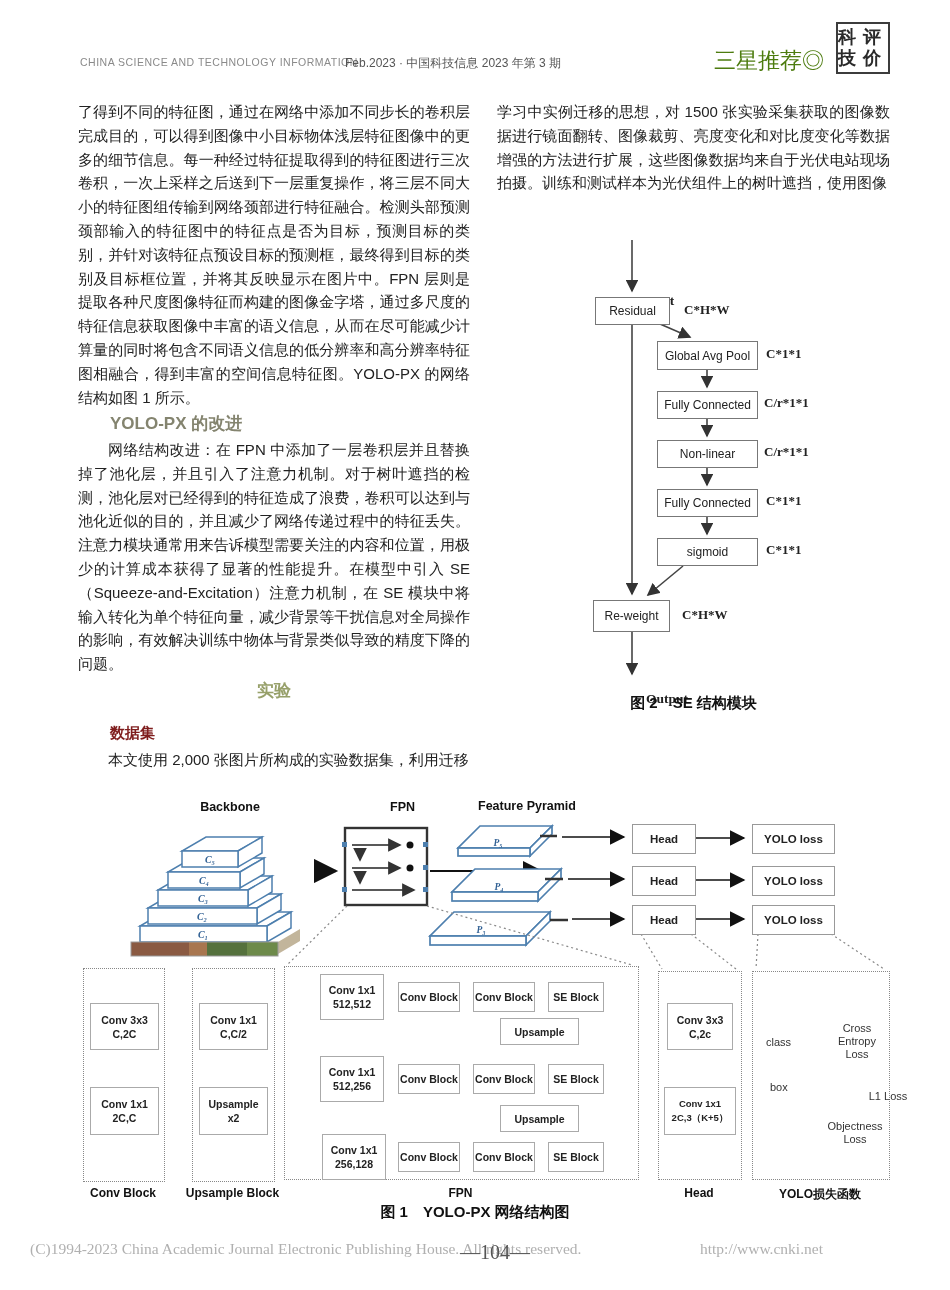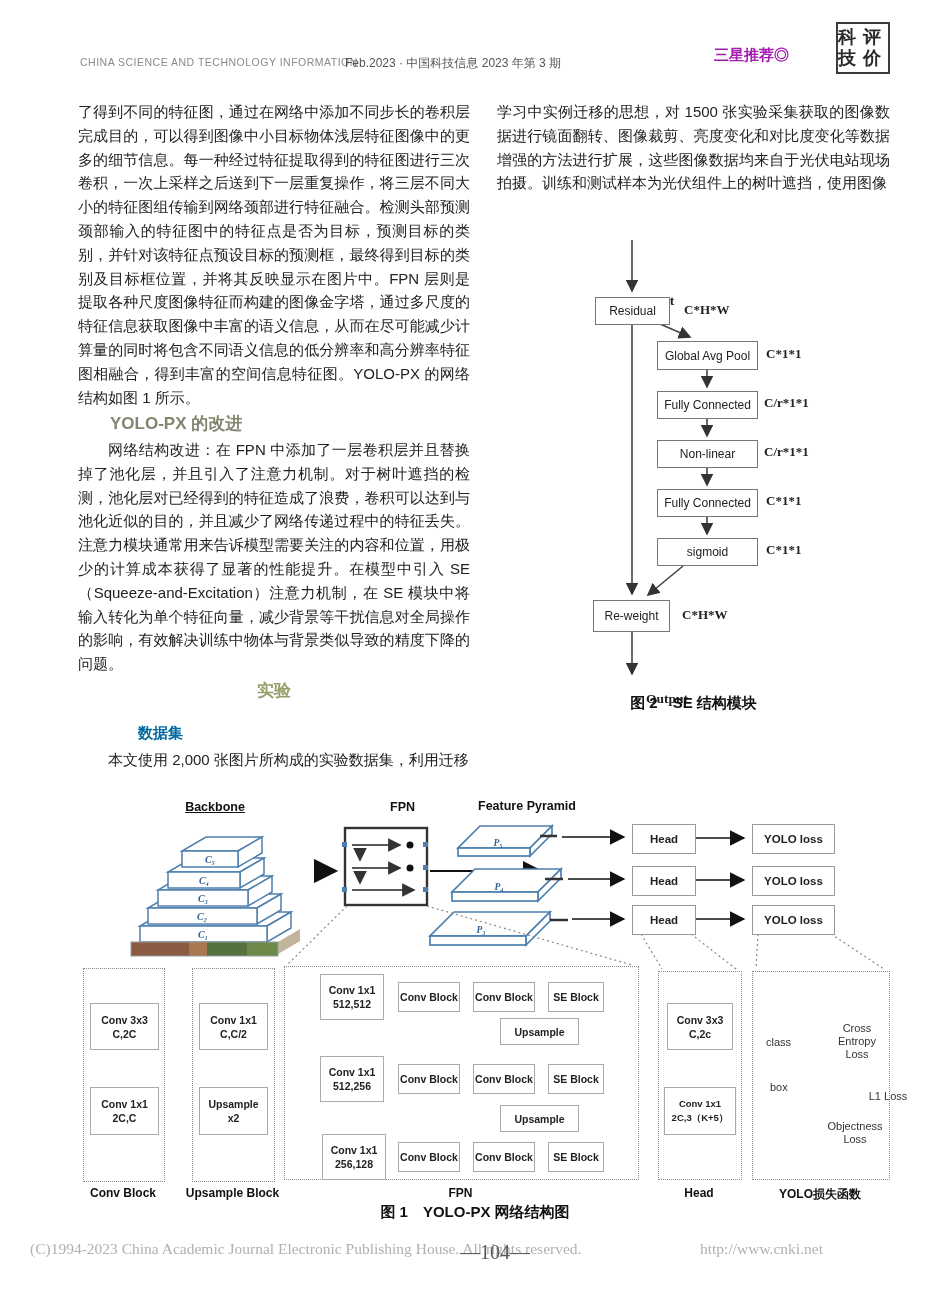--- a/index.html
+++ b/index.html
@@ -2,21 +2,21 @@
 <html><head>
 <meta charset="utf-8">
 <style>
   html,body{margin:0;padding:0;background:#e8e8e8;}
   #page{position:relative;width:950px;height:1290px;background:#ffffff;margin:0 auto;
         font-family:"Liberation Sans",sans-serif;color:#1c1c1c;overflow:hidden;}
   .abs{position:absolute;}
   
   .jen{font-size:10.5px;color:#8a8a8a;letter-spacing:.5px;}
   .jiss{font-size:12px;color:#555;}
-  .jrec{font-size:15px;font-weight:bold;color:#a21caf;}
+  .jrec{font-size:22px;font-weight:normal;color:#4d7c0f;}
   .badge{width:50px;height:48px;border:2.5px solid #3c3c3c;display:flex;
          align-items:center;justify-content:center;line-height:21px;font-size:18px;font-weight:bold;color:#2a2a2a;}
   
   .col{font-size:15px;line-height:23.8px;text-align:justify;color:#222;}
   .ind{text-indent:2em;}
   .h-sec{font-size:17px;font-weight:bold;}
   .h-center{text-align:center;font-size:17px;font-weight:bold;}
   .h-sub{font-size:15px;font-weight:bold;}
   
   .bx{border:1.4px solid #777;background:#fff;display:flex;align-items:center;justify-content:center;
@@ -50,21 +50,21 @@
   <div class="abs jrec" style="left:714px;top:46px;">三星推荐◎</div>
   <div class="abs badge" style="left:836px;top:22px;">
     <span>科技</span>
     <span>评价</span>
   </div>
 
   <div class="abs col" style="left:78px;top:100px;width:392px;">了得到不同的特征图，通过在网络中添加不同步长的卷积层完成目的，可以得到图像中小目标物体浅层特征图像中的更多的细节信息。每一种经过特征提取得到的特征图进行三次卷积，一次上采样之后送到下一层重复操作，将三层不同大小的特征图组传输到网络颈部进行特征融合。检测头部预测颈部输入的特征图中的特征点是否为目标，预测目标的类别，并针对该特征点预设目标的预测框，最终得到目标的类别及目标框位置，并将其反映显示在图片中。FPN 层则是提取各种尺度图像特征而构建的图像金字塔，通过多尺度的特征信息获取图像中丰富的语义信息，从而在尽可能减少计算量的同时将包含不同语义信息的低分辨率和高分辨率特征图相融合，得到丰富的空间信息特征图。YOLO-PX 的网络结构如图 1 所示。</div>
   <div class="abs h-sec" style="left:110px;top:412px;color:#84846f;">YOLO-PX 的改进</div>
   <div class="abs h-center" style="left:78px;top:679px;width:392px;color:#97a06a;">实验</div>
   <div class="abs col ind" style="left:78px;top:438px;width:392px;">网络结构改进：在 FPN 中添加了一层卷积层并且替换掉了池化层，并且引入了注意力机制。对于树叶遮挡的检测，池化层对已经得到的特征造成了浪费，卷积可以达到与池化近似的目的，并且减少了网络传递过程中的特征丢失。注意力模块通常用来告诉模型需要关注的内容和位置，用极少的计算成本获得了显著的性能提升。在模型中引入 SE（Squeeze-and-Excitation）注意力机制，在 SE 模块中将输入转化为单个特征向量，减少背景等干扰信息对全局操作的影响，有效解决训练中物体与背景类似导致的精度下降的问题。</div>
-  <div class="abs h-sub" style="left:110px;top:724px;color:#0369a1;margin-left:28px;">数据集</div>
+  <div class="abs h-sub" style="left:110px;top:724px;color:#7f1d1d;">数据集</div>
   <div class="abs col" style="left:78px;top:748px;width:392px;text-indent:2em;">本文使用 2,000 张图片所构成的实验数据集，利用迁移</div>
 
   <div class="abs col" style="left:497px;top:100px;width:393px;">学习中实例迁移的思想，对 1500 张实验采集获取的图像数据进行镜面翻转、图像裁剪、亮度变化和对比度变化等数据增强的方法进行扩展，这些图像数据均来自于光伏电站现场拍摄。训练和测试样本为光伏组件上的树叶遮挡，使用图像</div>
 
   <svg width="950" height="1290" viewBox="0 0 950 1290">
     <defs>
       <marker id="ah" markerWidth="9" markerHeight="8" refX="7" refY="4" orient="auto">
           <path d="M0,0 L8,4 L0,8 z" fill="#333"></path>
         </marker>
       <marker id="ahb" markerWidth="12" markerHeight="11" refX="10" refY="5.5" orient="auto">
@@ -250,21 +250,21 @@
   <div class="abs dim" style="left:764px;top:444px;">C/r*1*1</div>
   <div class="abs bx" style="left:657px;top:489px;width:99px;height:26px;">Fully Connected</div>
   <div class="abs dim" style="left:766px;top:493px;">C*1*1</div>
   <div class="abs bx" style="left:657px;top:538px;width:99px;height:26px;">sigmoid</div>
   <div class="abs dim" style="left:766px;top:542px;">C*1*1</div>
   <div class="abs bx" style="left:593px;top:600px;width:75px;height:30px;">Re-weight</div>
   <div class="abs dim" style="left:682px;top:607px;">C*H*W</div>
   <div class="abs io" style="left:646px;top:648px;">Output</div>
   <div class="abs cap" style="left:497px;top:694px;width:393px;">图 2　SE 结构模块</div>
 
-  <div class="abs toplab" style="left:165px;top:800px;width:100px;text-decoration:underline;">Backbone</div>
+  <div class="abs toplab" style="left:180px;top:800px;width:100px;">Backbone</div>
   <div class="abs toplab" style="left:375px;top:800px;width:55px;">FPN</div>
   <div class="abs toplab" style="left:468px;top:799px;width:118px;">Feature Pyramid</div>
 
   <div class="abs hbx" style="left:632px;top:824px;width:62px;height:28px;">Head</div>
   <div class="abs hbx" style="left:632px;top:866px;width:62px;height:28px;">Head</div>
   <div class="abs hbx" style="left:632px;top:905px;width:62px;height:28px;">Head</div>
   <div class="abs hbx" style="left:752px;top:824px;width:81px;height:28px;">YOLO loss</div>
   <div class="abs hbx" style="left:752px;top:866px;width:81px;height:28px;">YOLO loss</div>
   <div class="abs hbx" style="left:752px;top:905px;width:81px;height:28px;">YOLO loss</div>
 

